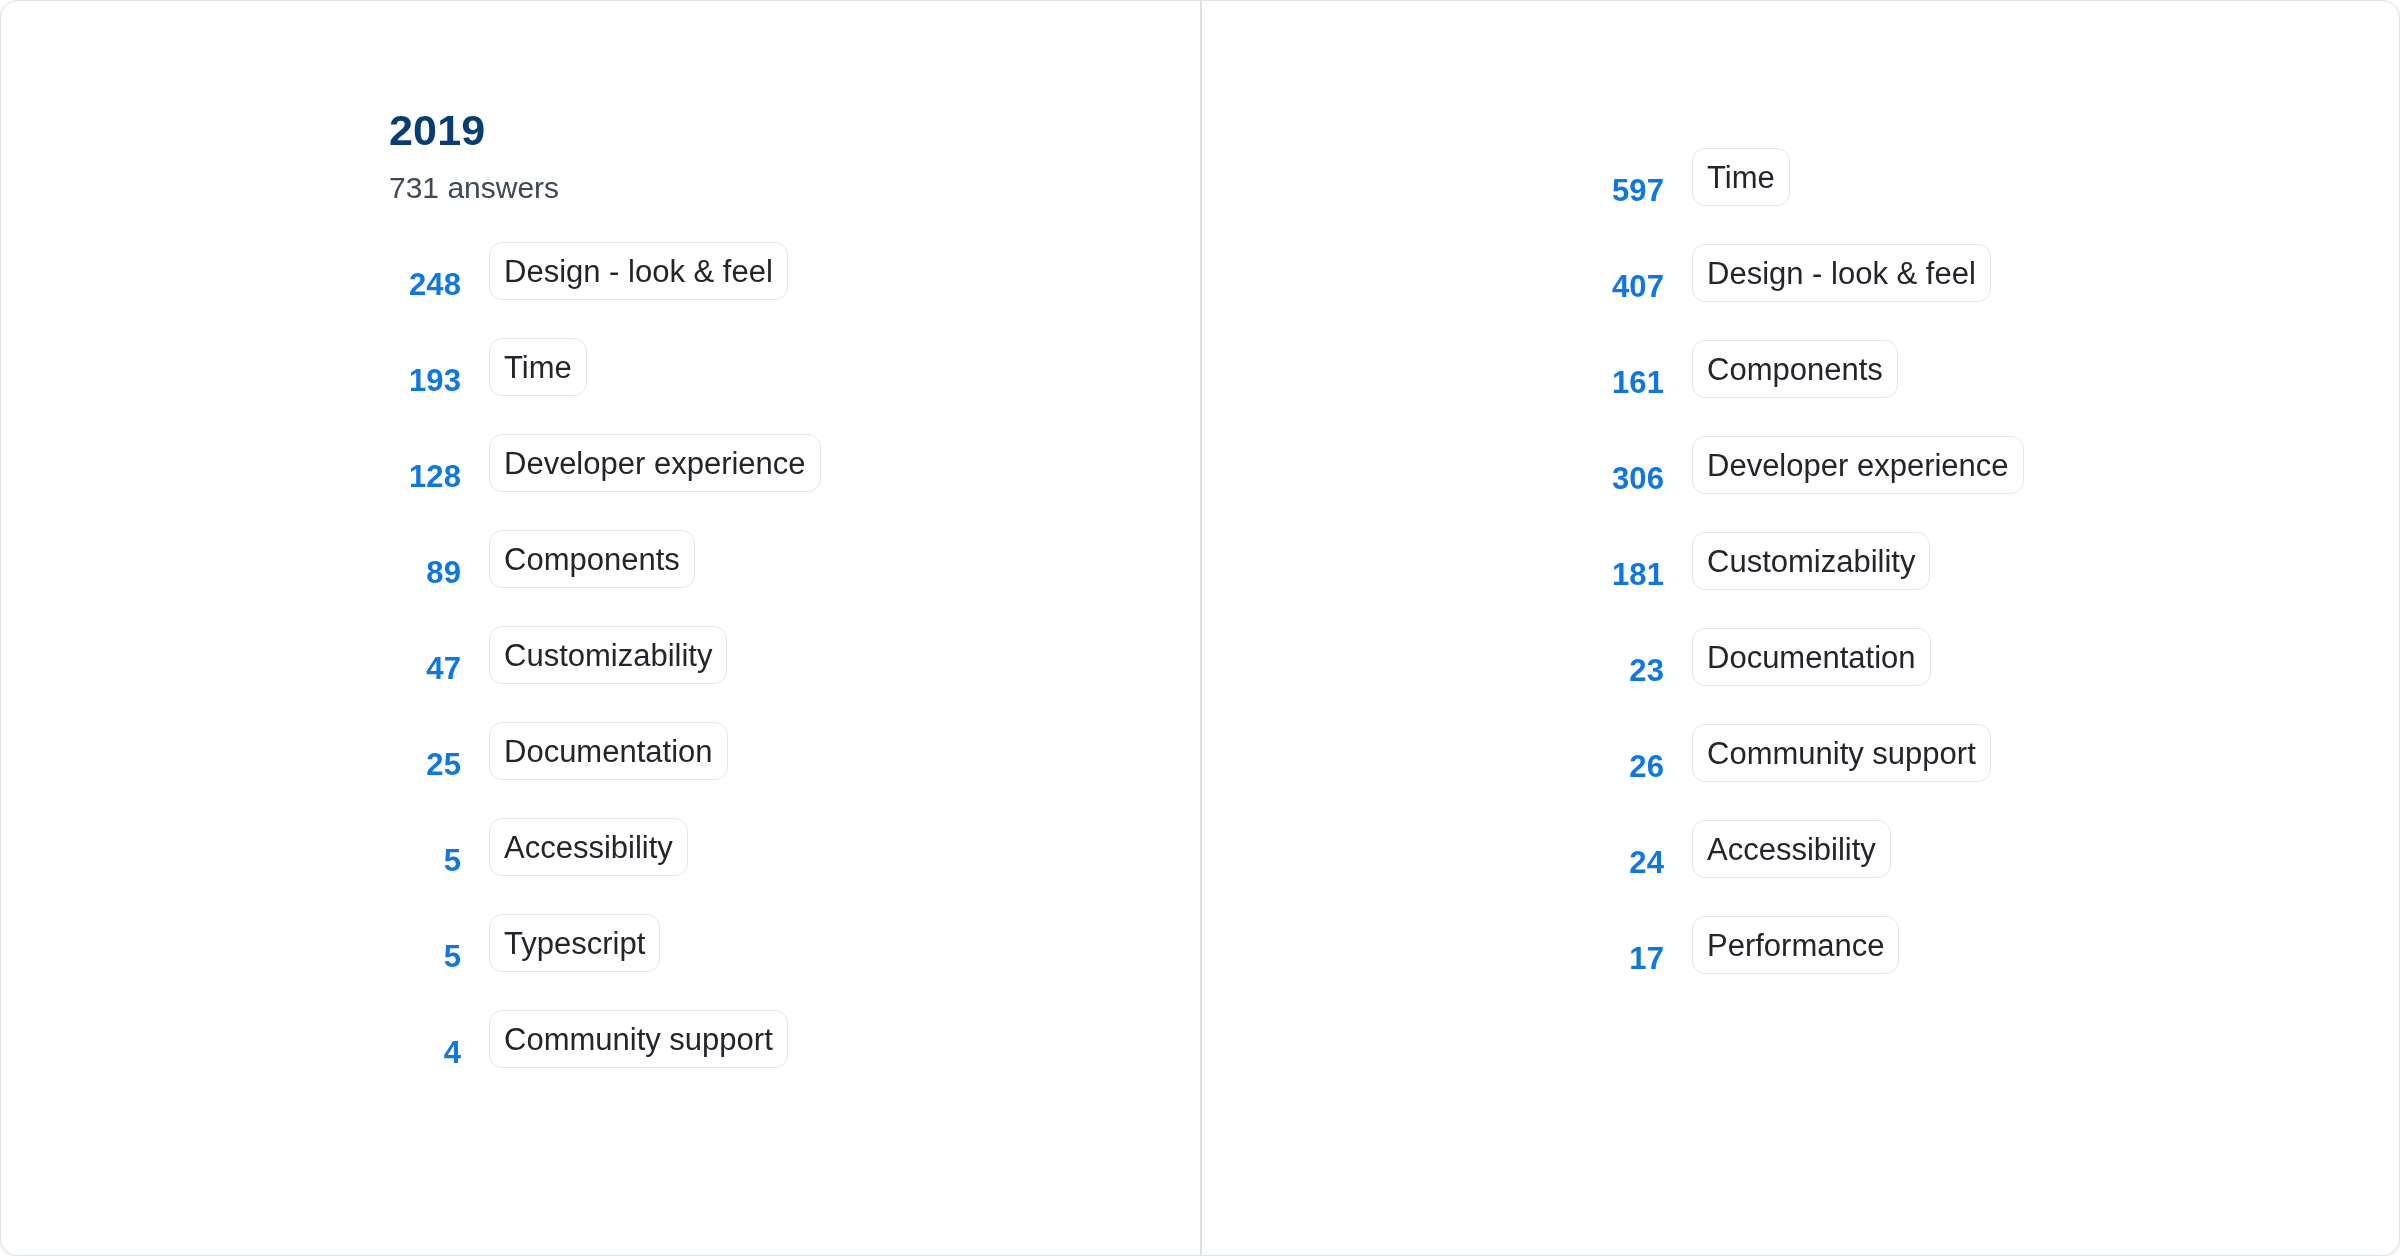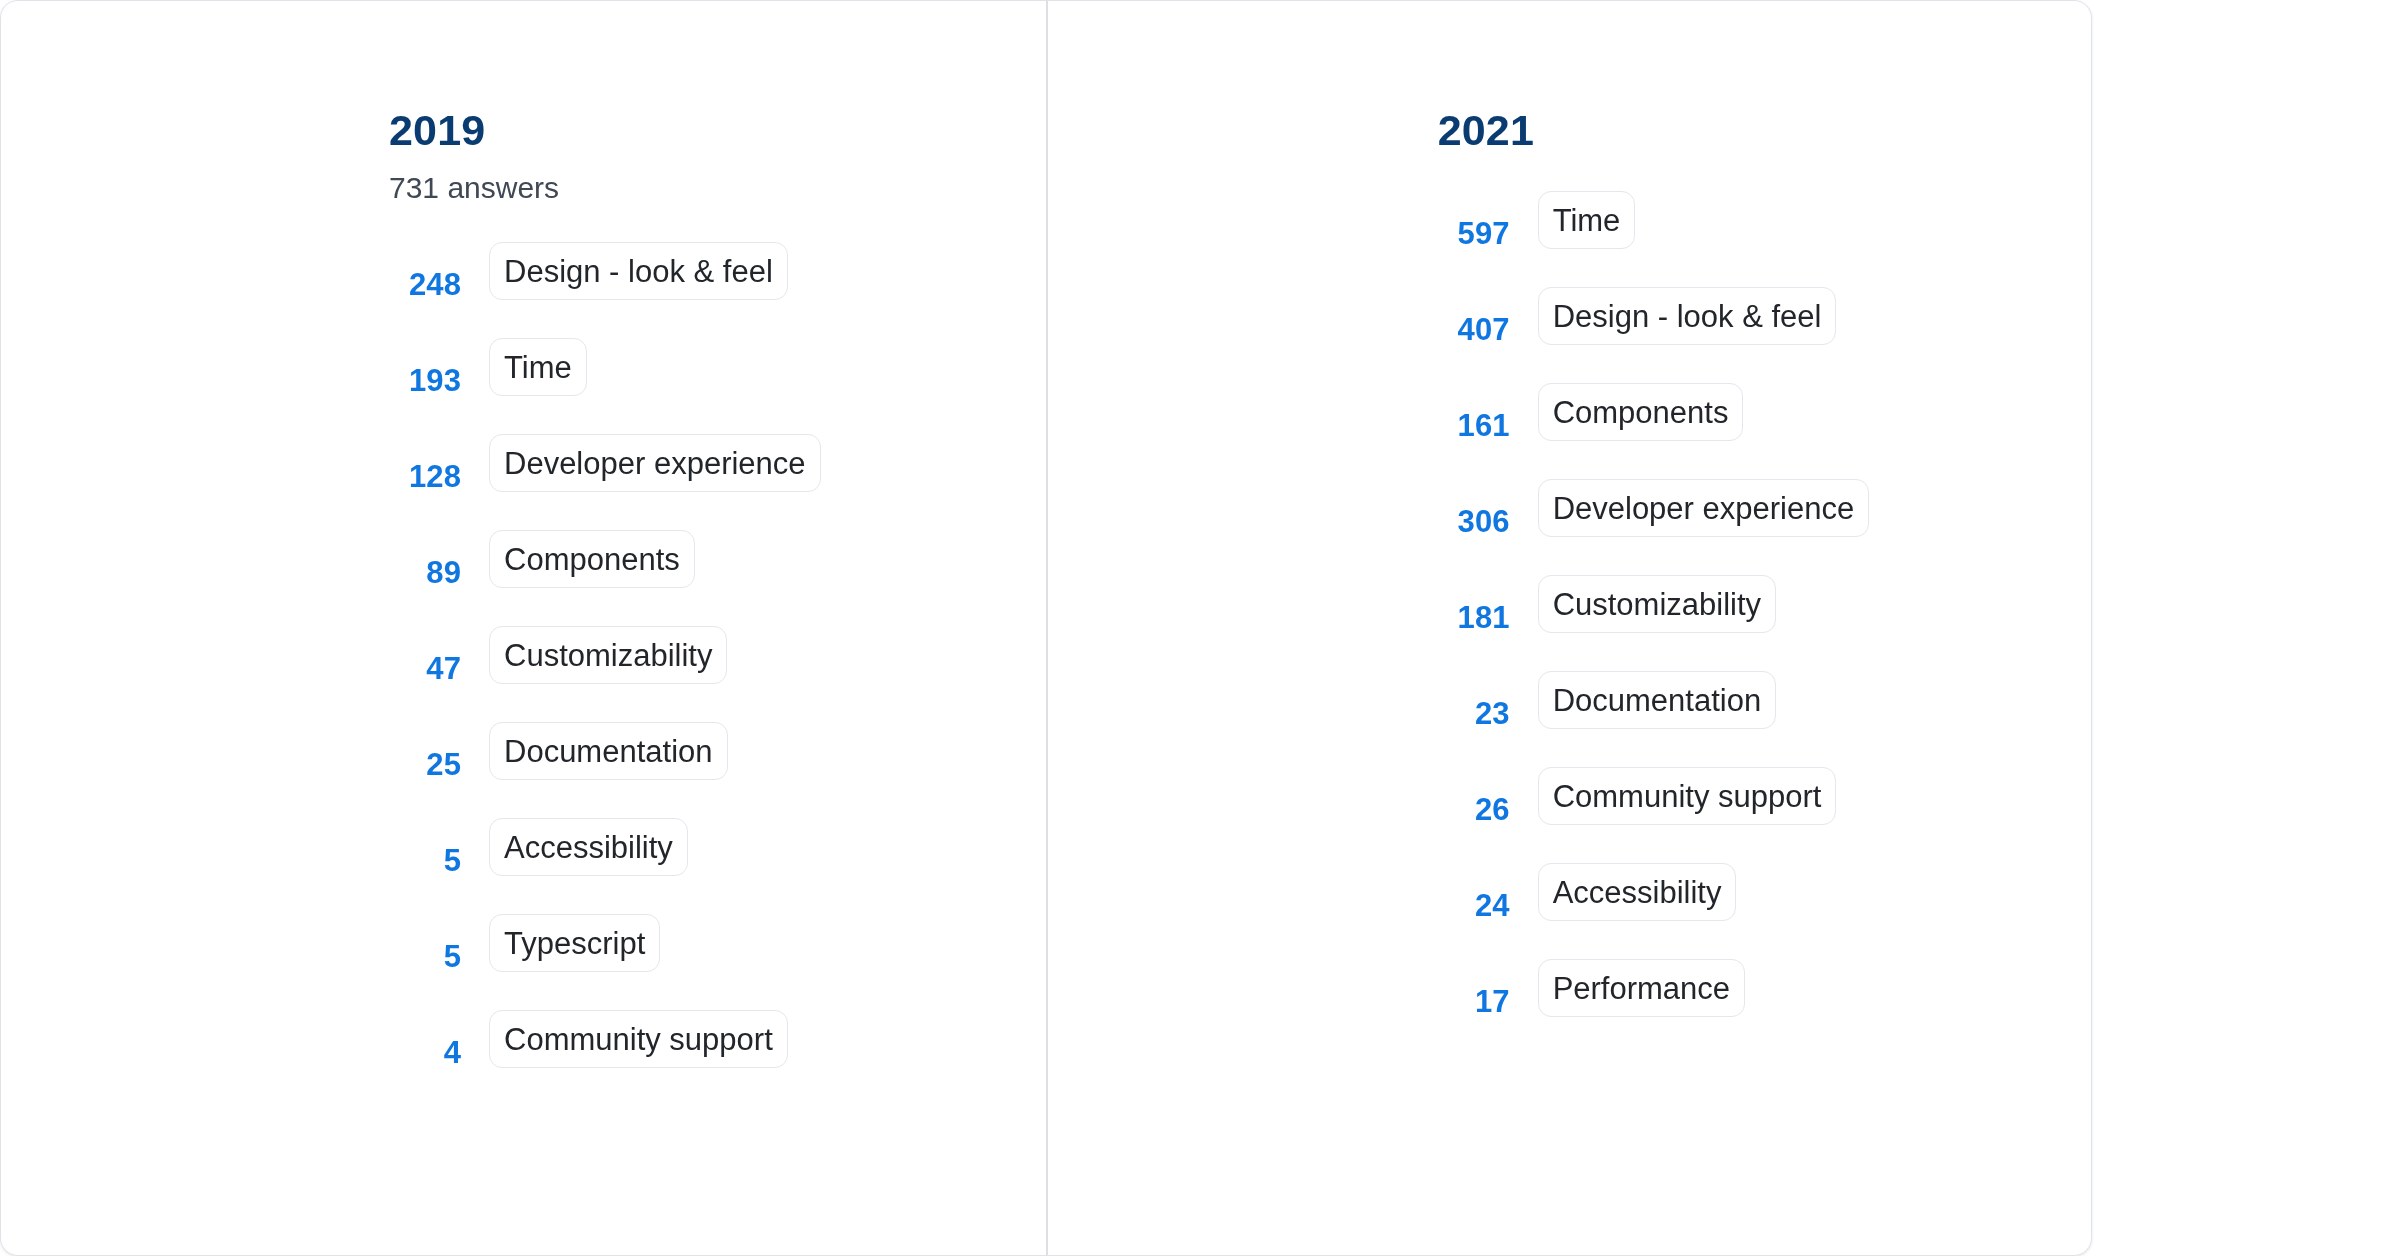--- a/index.html
+++ b/index.html
@@ -7,21 +7,21 @@
   html, body {
     width: 2400px;
     height: 1256px;
     background: #ffffff;
     font-family: "Liberation Sans", sans-serif;
     -webkit-font-smoothing: antialiased;
   }
 
   .frame {
     position: relative;
-    width: 2092px;
+    width: 2400px;
     height: 1256px;
     background: #ffffff;
     border-radius: 18px;
     border: 1px solid #dfe3e8;
     box-shadow: 0 1px 3px rgba(16,34,59,0.10);
     overflow: hidden;
     display: flex;
   }
 
   .panel {
@@ -144,21 +144,20 @@
 
       <div class="row">
         <span class="count">4</span>
         <span class="chip">Community support</span>
       </div>
 
     </div>
   </div>
 
   <div class="panel panel--right">
-    <div class="year">2021</div>
     <div class="rows">
 
       <div class="row">
         <span class="count">597</span>
         <span class="chip">Time</span>
       </div>
 
       <div class="row">
         <span class="count">407</span>
         <span class="chip">Design - look &amp; feel</span>

